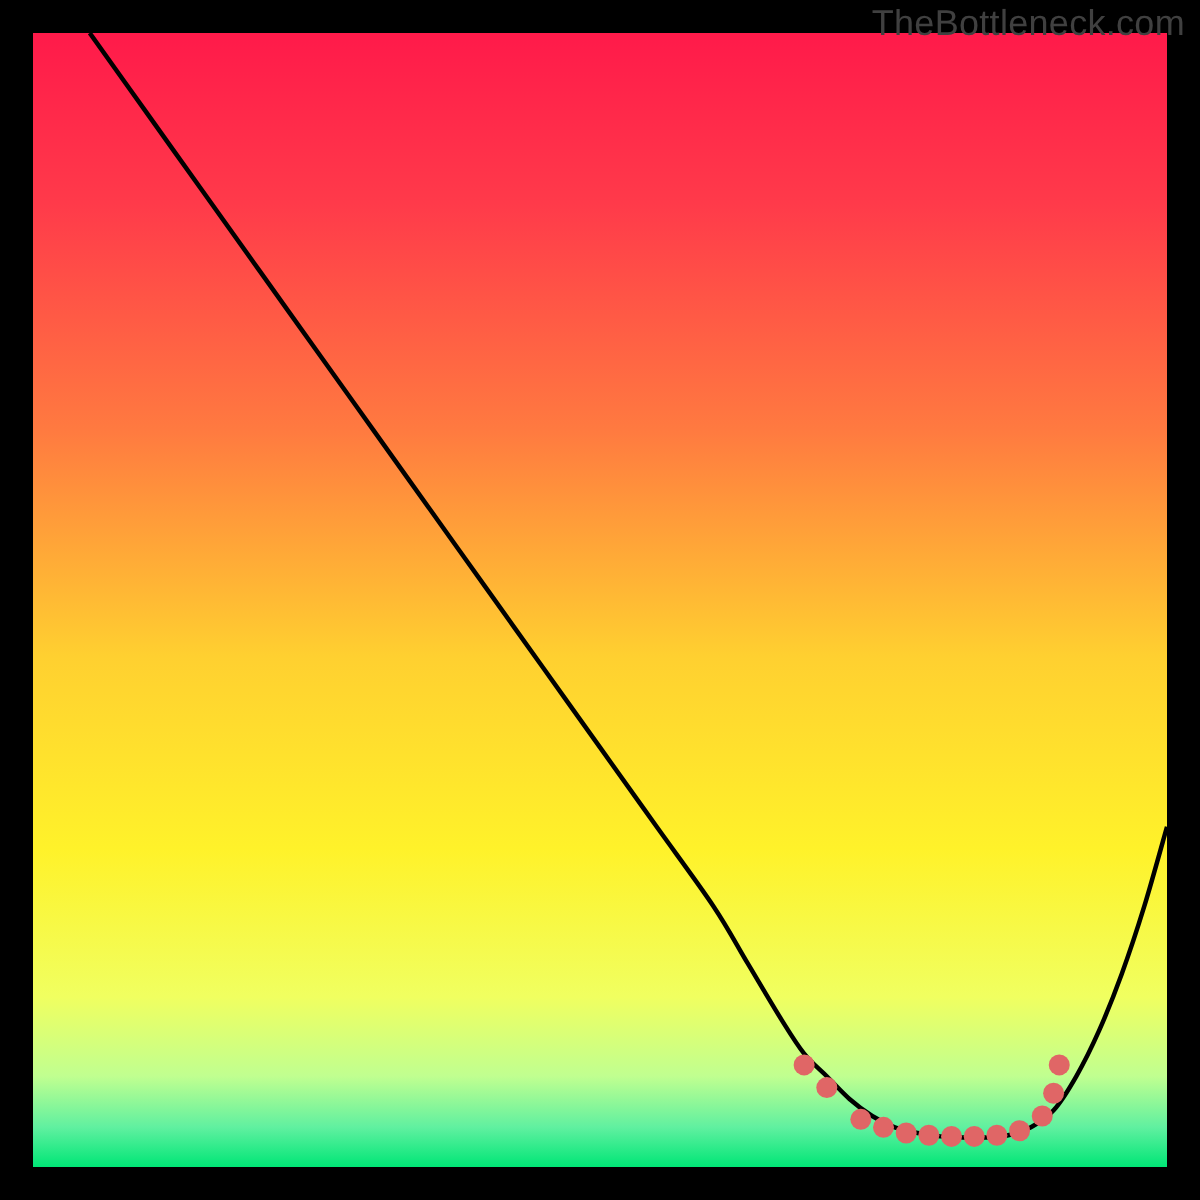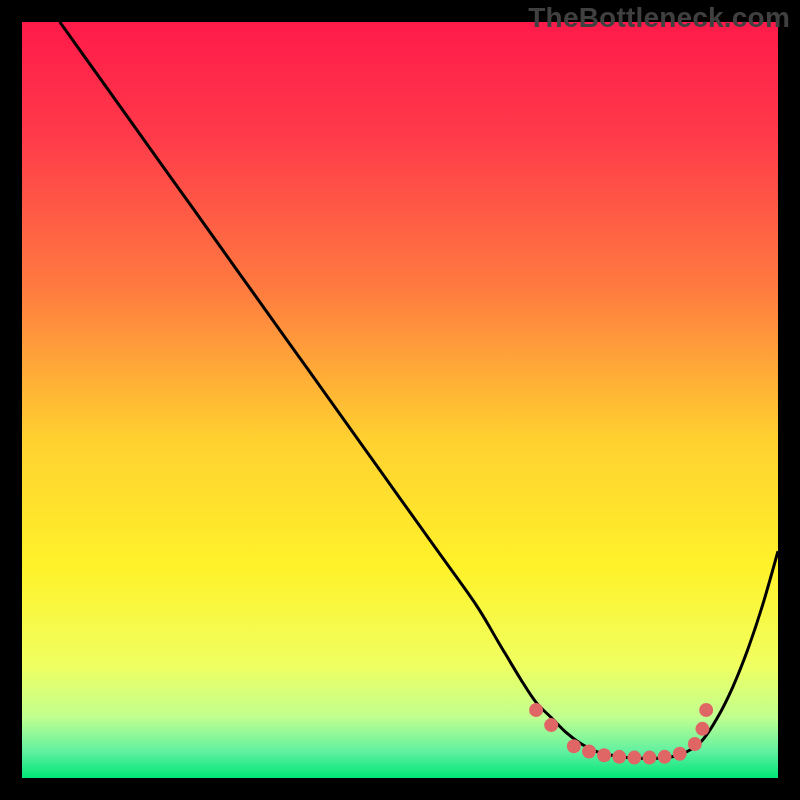--- a/index.html
+++ b/index.html
@@ -22,22 +22,22 @@
     top: 22px;
     width: 756px;
     height: 756px;
     overflow: hidden;
   }
   .watermark {
     position: absolute;
     top: 2px;
     right: 10px;
     color: #404040;
-    font-size: 28px;
-    font-weight: 700;
+    font-size: 24px;
+    font-weight: 400;
     letter-spacing: 0.2px;
     z-index: 10;
   }
   svg { display: block; }
 </style>
 </head>
 <body>
 
 <div class="frame">
 

